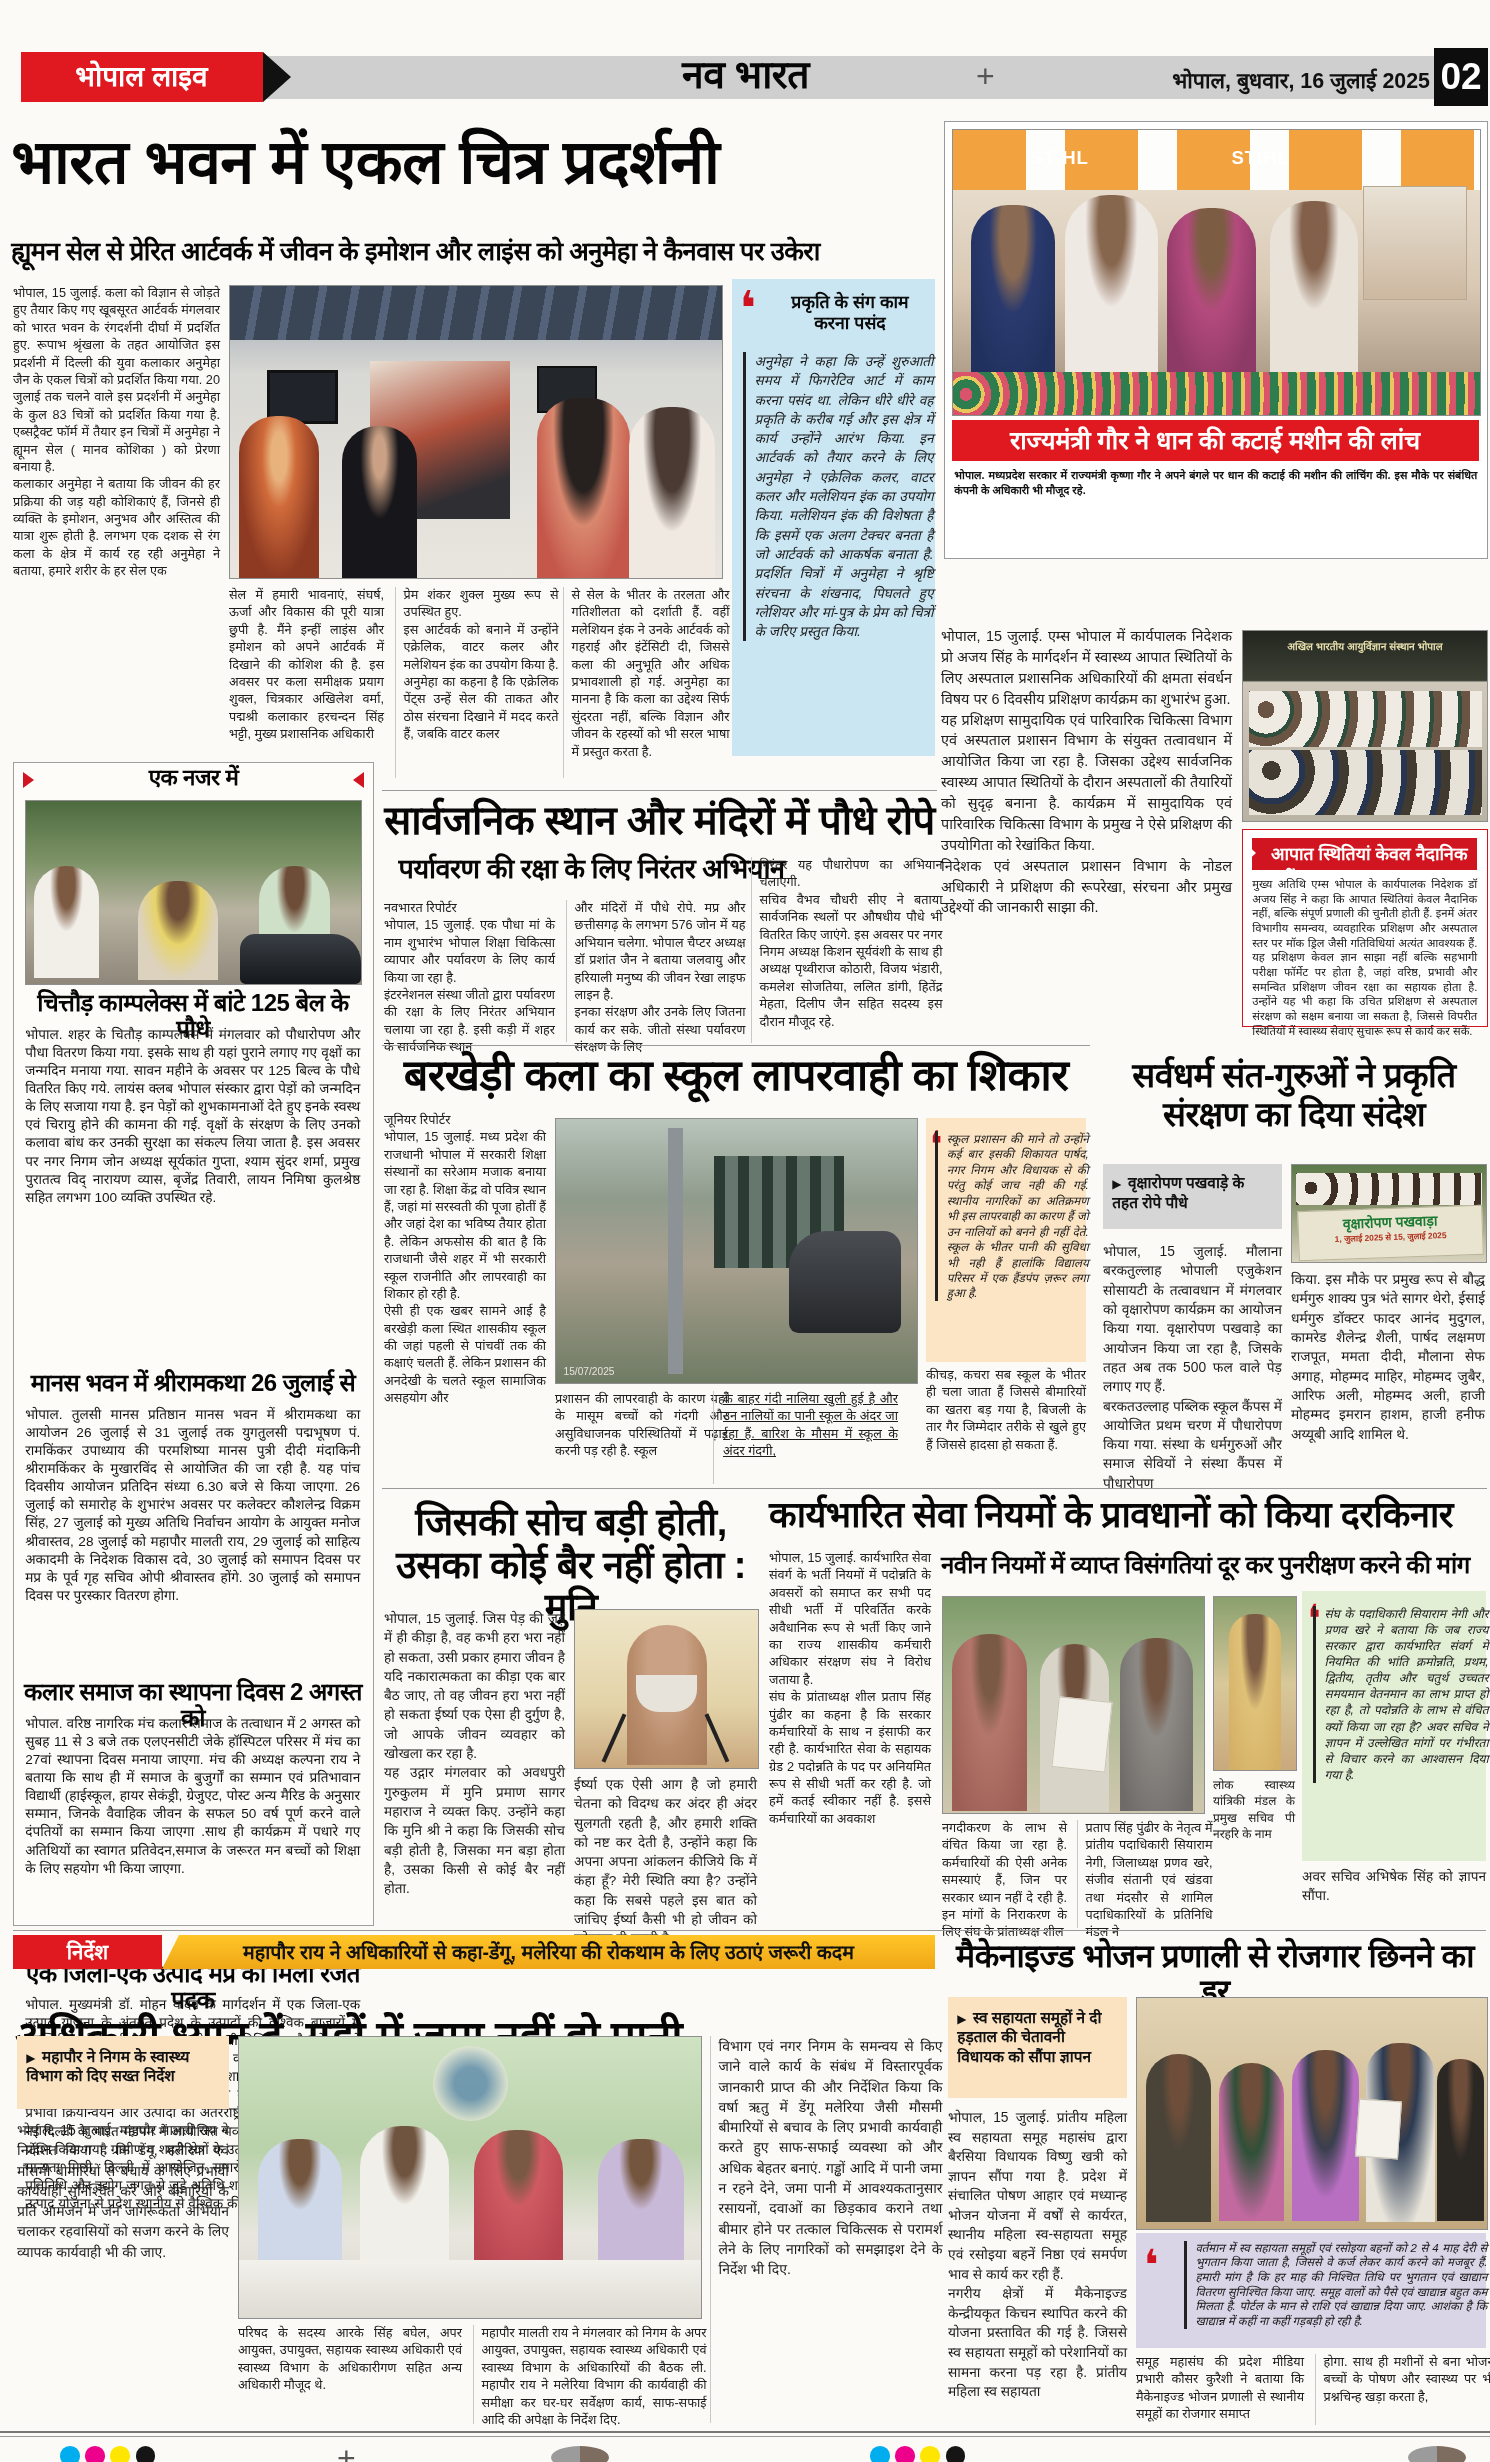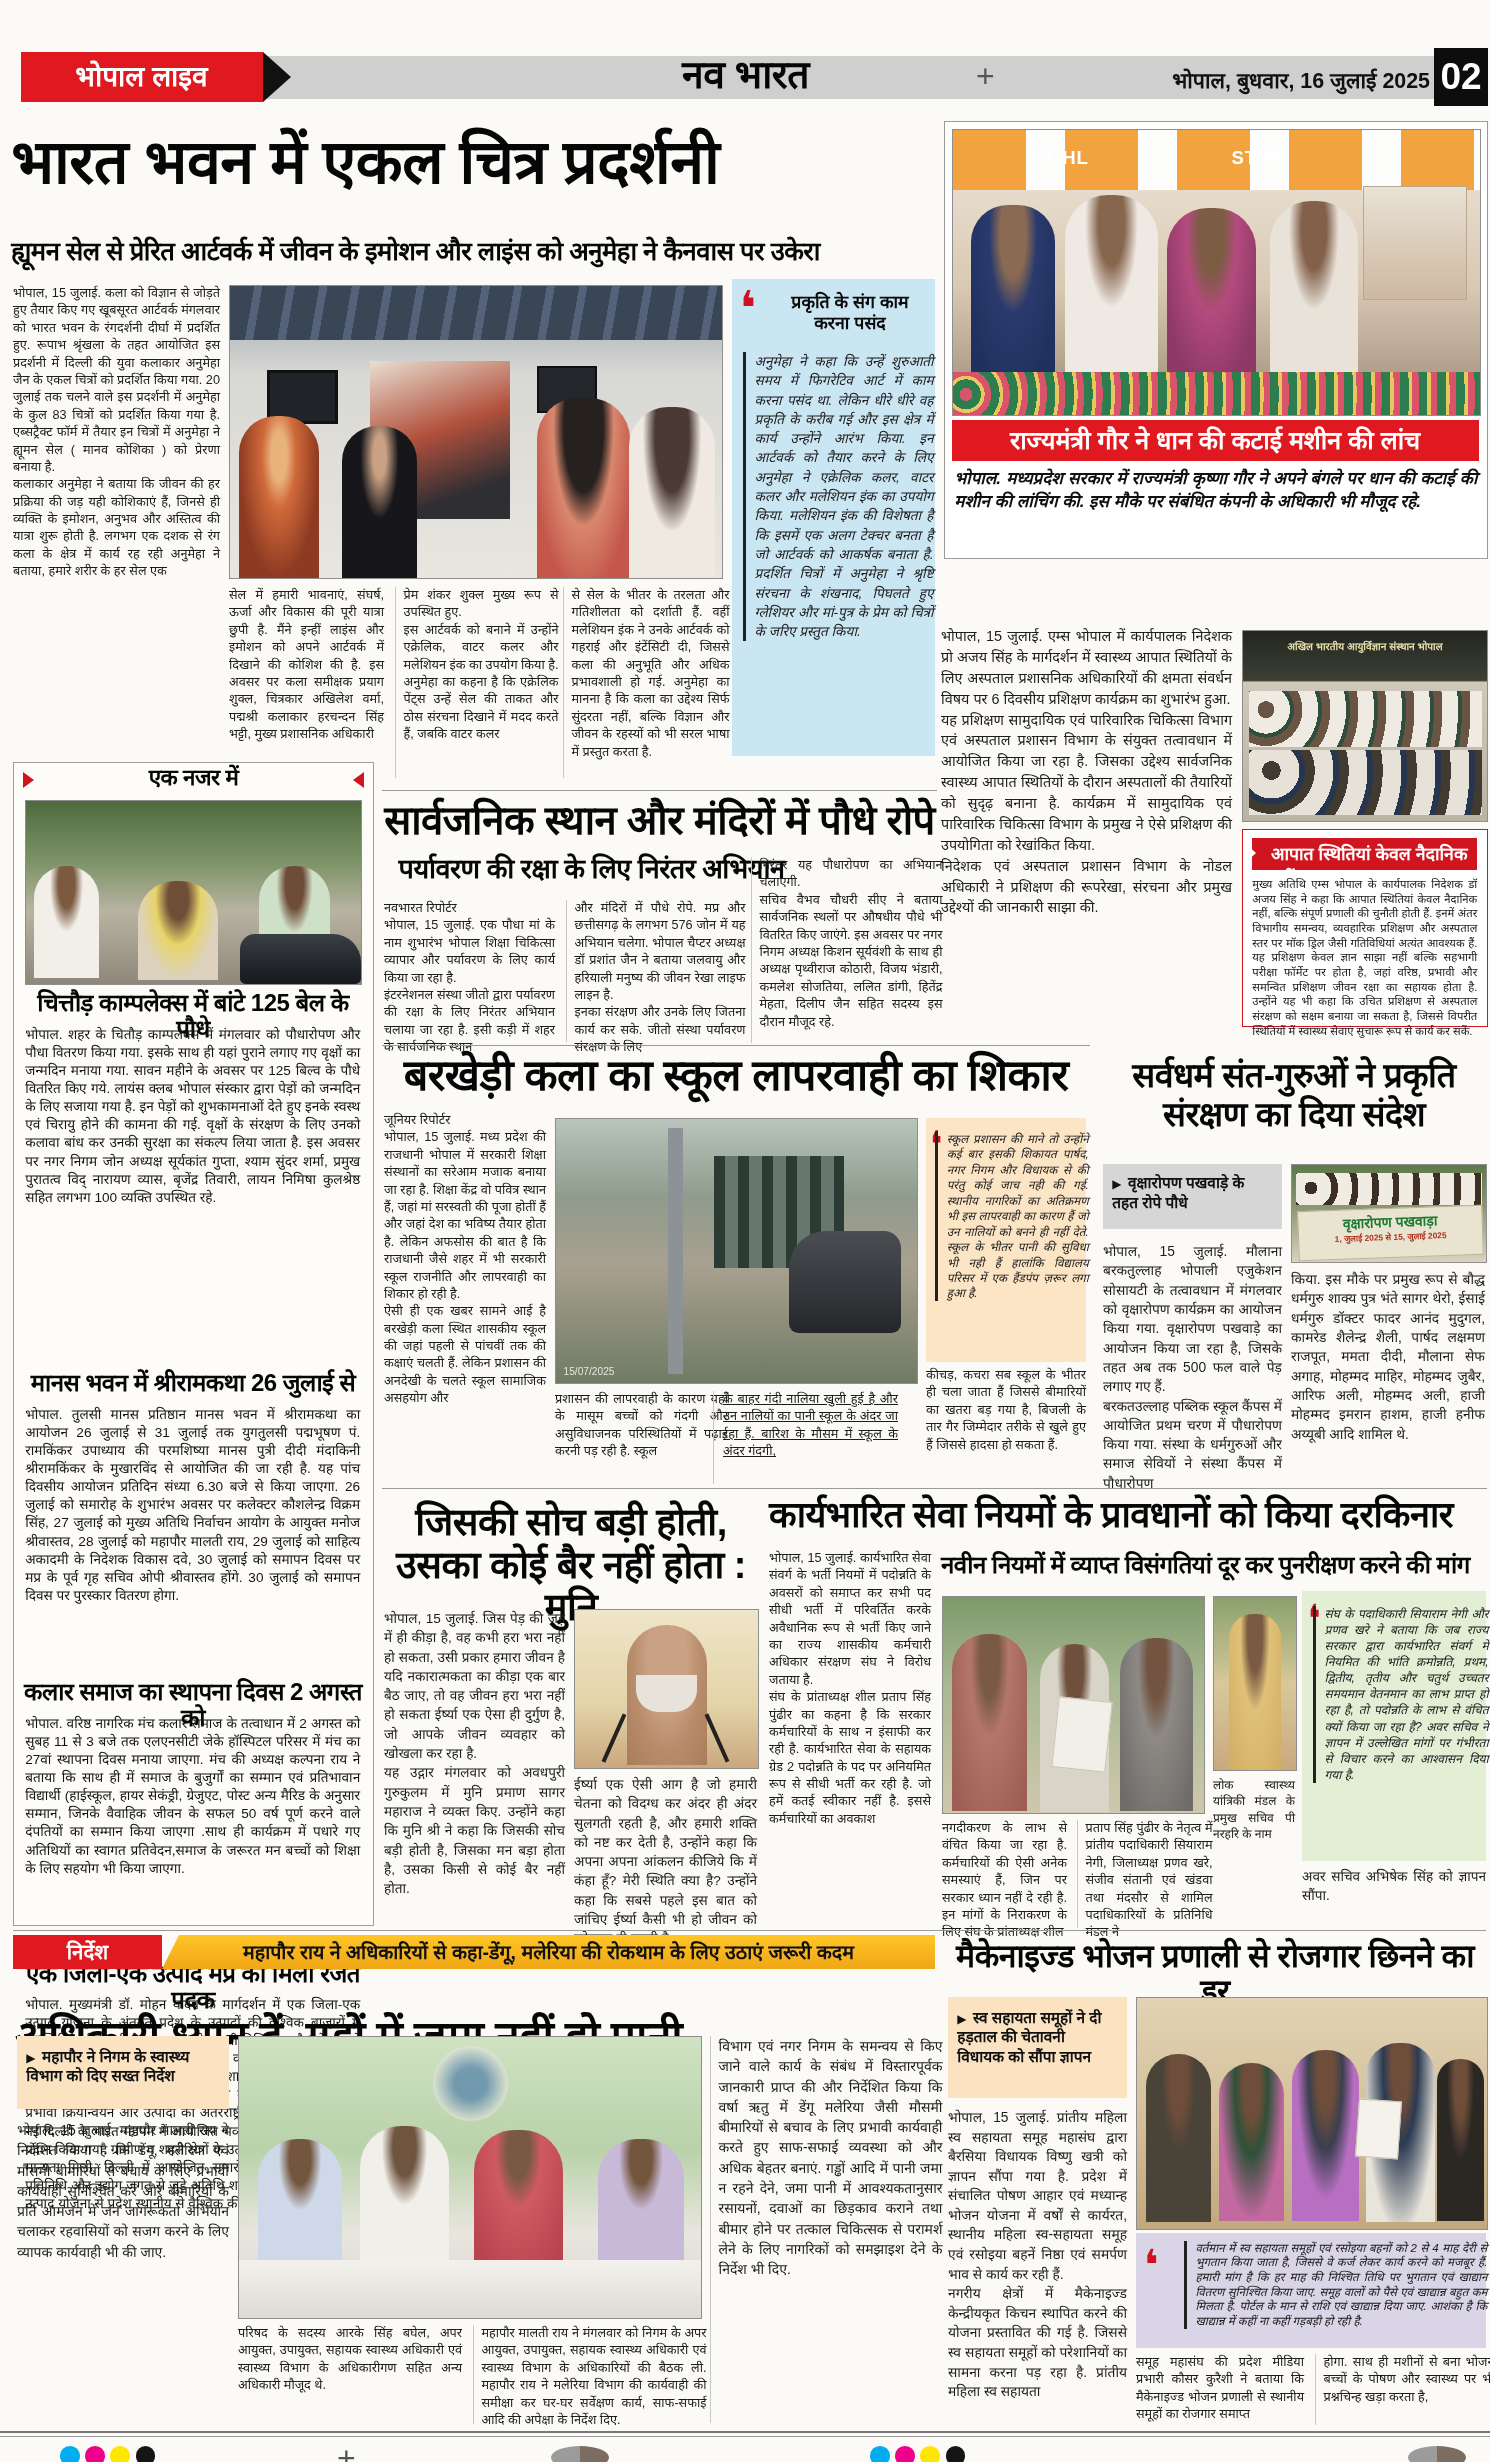--- a/index.html
+++ b/index.html
@@ -75,21 +75,21 @@
         <span class="ab b" style="left:279px;top:17px;color:#fff;font-size:18.6px;letter-spacing:0.9px;">STIHL</span>
       </div>
       <div class="ab" style="left:18.6px;top:75px;width:84px;height:168px;background:radial-gradient(ellipse at 50% 18%,#8a6a52 22%,#2a3a6e 40%,#21315f 80%);border-radius:37px 37px 0 0;"></div>
       <div class="ab" style="left:112px;top:65px;width:93px;height:177px;background:radial-gradient(ellipse at 50% 16%,#87664e 20%,#efe9e4 40%);border-radius:43px 43px 0 0;"></div>
       <div class="ab" style="left:214px;top:78px;width:89px;height:164px;background:radial-gradient(ellipse at 50% 16%,#7d5c44 20%,#b44a7e 40%,#8e3a66 80%);border-radius:41px 41px 0 0;"></div>
       <div class="ab" style="left:317px;top:71px;width:88px;height:171px;background:radial-gradient(ellipse at 50% 16%,#82604a 20%,#e8e2d8 40%);border-radius:41px 41px 0 0;"></div>
       <div class="ab" style="left:410px;top:56px;width:102px;height:112px;background:linear-gradient(180deg,#e9e2d6,#cdb8a0);border:1.9px solid #b9a88f;"></div>
       <div class="ab" style="left:0px;bottom:0;width:100%;height:43px;background:repeating-radial-gradient(circle at 13px 22.4px,#d9536a 0 6.5px,#2e7d4f 6.5px 15px,#e8c85c 15px 18.6px);"></div>
     </div>
     <div class="ab capbanner" style="left:6.5px;top:298px;width:527px;height:41px;font-size:25px;line-height:41px;">राज्यमंत्री गौर ने धान की कटाई मशीन की लांच</div>
-    <div class="ab j b" style="left:9.3px;top:346px;width:523px;font-size:17px;line-height:1.35;color:#111;font-style:italic;">भोपाल. मध्यप्रदेश सरकार में राज्यमंत्री कृष्णा गौर ने अपने बंगले पर धान की कटाई की मशीन की लांचिंग की. इस मौके पर संबंधित कंपनी के अधिकारी भी मौजूद रहे.</div>
+    <div class="ab j b" style="left:9.3px;top:346px;width:523px;font-size:11px;line-height:1.35;color:#111;">भोपाल. मध्यप्रदेश सरकार में राज्यमंत्री कृष्णा गौर ने अपने बंगले पर धान की कटाई की मशीन की लांचिंग की. इस मौके पर संबंधित कंपनी के अधिकारी भी मौजूद रहे.</div>
   </div>
 
   <div class="ab body-txt j pre" style="left:941px;top:626px;width:291px;height:399px;font-size:14.4px;line-height:1.45;font-weight:500;">भोपाल, 15 जुलाई. एम्स भोपाल में कार्यपालक निदेशक प्रो अजय सिंह के मार्गदर्शन में स्वास्थ्य आपात स्थितियों के लिए अस्पताल प्रशासनिक अधिकारियों की क्षमता संवर्धन विषय पर 6 दिवसीय प्रशिक्षण कार्यक्रम का शुभारंभ हुआ.
 यह प्रशिक्षण सामुदायिक एवं पारिवारिक चिकित्सा विभाग एवं अस्पताल प्रशासन विभाग के संयुक्त तत्वावधान में आयोजित किया जा रहा है. जिसका उद्देश्य सार्वजनिक स्वास्थ्य आपात स्थितियों के दौरान अस्पतालों की तैयारियों को सुदृढ़ बनाना है. कार्यक्रम में सामुदायिक एवं पारिवारिक चिकित्सा विभाग के प्रमुख ने ऐसे प्रशिक्षण की उपयोगिता को रेखांकित किया.
 निदेशक एवं अस्पताल प्रशासन विभाग के नोडल अधिकारी ने प्रशिक्षण की रूपरेखा, संरचना और प्रमुख उद्देश्यों की जानकारी साझा की.</div>
   <div class="ab photo" style="left:1242px;top:630px;width:244px;height:190px;background:linear-gradient(180deg,#23261f 0%,#3c4034 26%,#cfc8ba 27%,#b9b3a4 100%);">
     <div class="ab c" style="left:0;top:7.5px;width:100%;color:#e8dfae;font-size:10.2px;font-weight:bold;">अखिल भारतीय आयुर्विज्ञान संस्थान भोपाल</div>
     <div class="ab" style="left:5.6px;top:60px;width:233px;height:56px;background:repeating-radial-gradient(circle at 17px 18.6px,#6a5544 0 8.4px,#efeae2 8.4px 24px,#2f4e3e 24px 28px);"></div>
     <div class="ab" style="left:5.6px;top:119px;width:233px;height:65px;background:repeating-radial-gradient(circle at 22.4px 20.5px,#403a30 0 9.3px,#e7e2d8 9.3px 28px,#27364e 28px 34px);"></div>
   </div>

